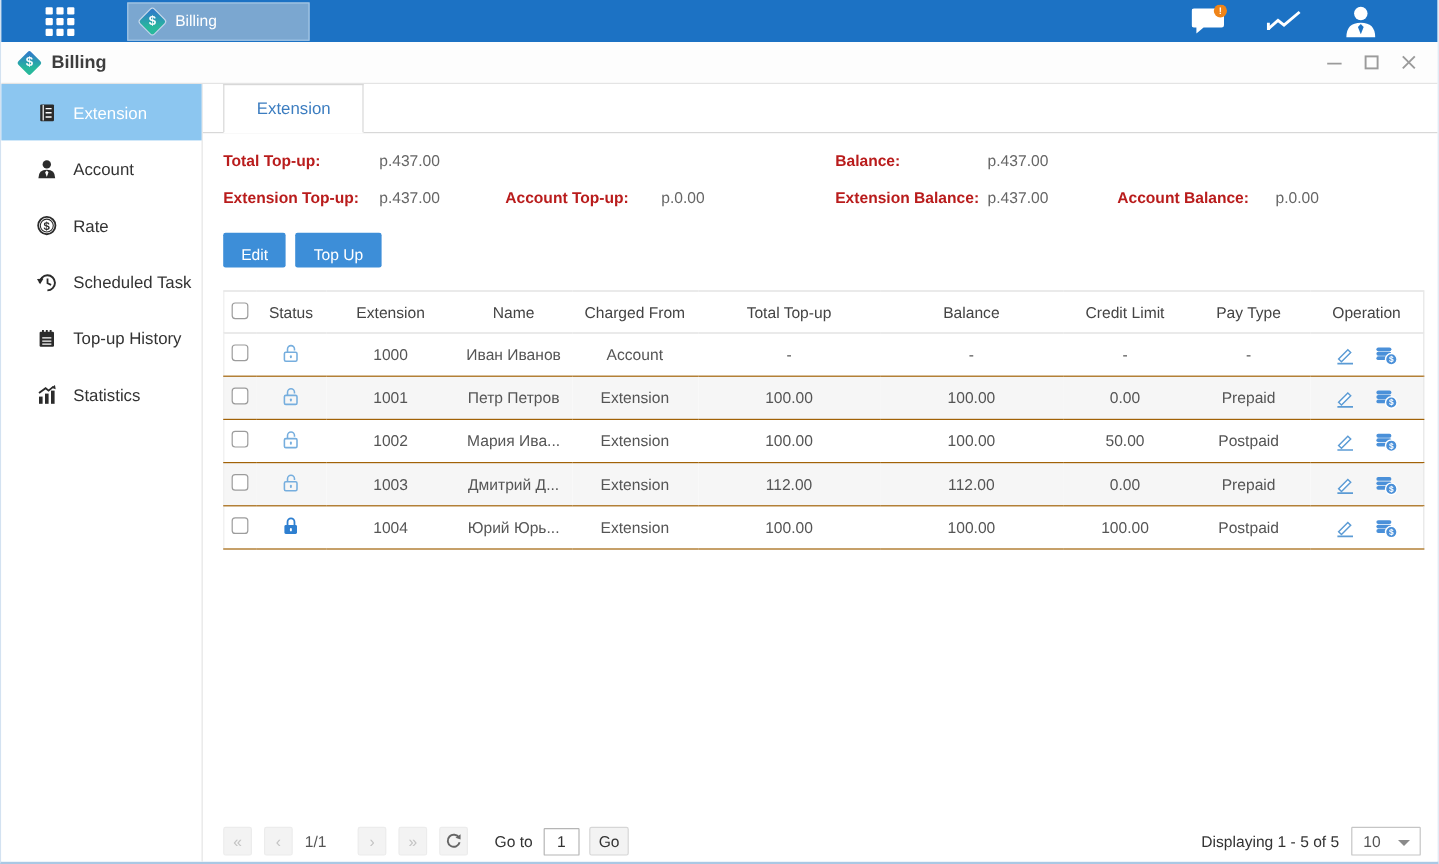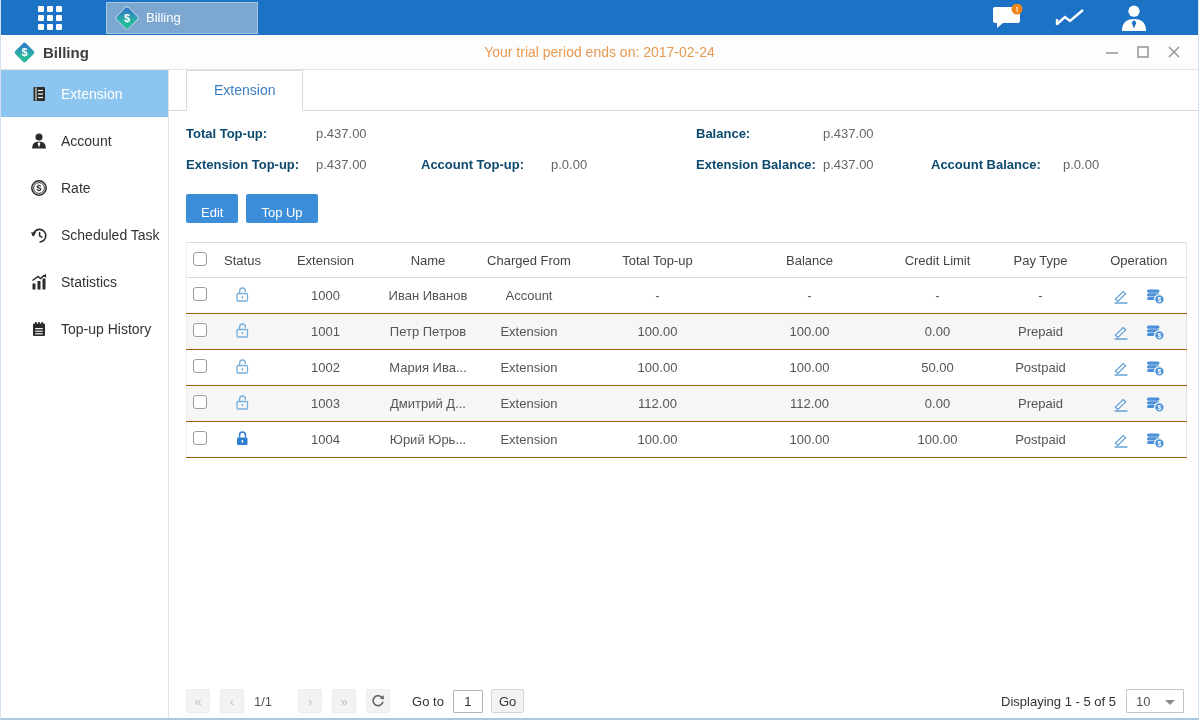--- a/index.html
+++ b/index.html
@@ -42,21 +42,21 @@
 
   
   .tabstrip { height:41px; border-bottom:1px solid #d8d8d8; padding-left:17px; display:flex; }
   .tab-active { height:41px; margin-bottom:-1px; background:#fff; border:1px solid #d8d8d8; border-bottom:1px solid #fff;
                 color:#3c7dc0; font-size:14px; line-height:39px; padding:0 27px; cursor:pointer; }
 
   
   .summary { position:absolute; top:48px; left:17px; width:1012px; font-size:13px; }
   .srow { position:relative; height:31px; }
   .srow span { position:absolute; top:8px; white-space:nowrap; }
-  .slabel { font-weight:bold; color:#0c4a6e; }
+  .slabel { font-weight:bold; color:#b91c1c; }
   .sval { color:#666; }
 
   
   .btns { position:absolute; top:124px; left:17px; display:flex; gap:8px; }
   .btn { background:#3d8ed8; color:#fff; font-size:13px; border:none; border-radius:2px;
          height:29px; padding:11px 15px; cursor:pointer; font-family:inherit; }
 
   
   table.grid { position:absolute; top:172px; left:17px; width:1000px; border-collapse:collapse; table-layout:fixed;
                font-size:13px; color:#555; border-left:1px solid #eee; border-right:1px solid #e5e5e5; }
@@ -130,21 +130,20 @@
         <svg width="30" height="28" viewBox="0 0 30 28">
           <circle cx="15" cy="7.2" r="5.6" fill="#fff"></circle>
           <path d="M3,27 Q3,15 15,15 Q27,15 27,27 Z" fill="#fff"></path>
           <path d="M15,16 l-2.4,2.6 2.4,6 2.4,-6 Z" fill="#1c72c4"></path>
         </svg>
       </span>
     </div>
   </div>
 
   <div class="titlebar">
-    <span class="trial">Your trial period ends on: 2017-02-24</span>
     <span class="diamond">
         <span class="dg">$</span>
       </span>
     <span class="win-title">Billing</span>
     <div class="win-controls">
       <span class="wc">
         <svg width="14" height="14" viewBox="0 0 14 14">
             <line x1="1" y1="8" x2="13" y2="8" stroke="#9b9b9b" stroke-width="1.6"></line>
           </svg>
       </span>
@@ -191,42 +190,42 @@
         <span>Rate</span>
       </div>
       <div class="side-item">
         <svg width="18" height="18" viewBox="0 0 18 18">
           <path d="M3.2,9.8 A6.3,6.3 0 1 1 9.5,16" fill="none" stroke="#2b2b2b" stroke-width="1.6"></path>
           <path d="M3.2,9.8 A6.3,6.3 0 0 1 5.2,5.4" fill="none" stroke="#2b2b2b" stroke-width="1.6"></path>
           <polygon points="0.8,6.6 6.2,6.2 3.4,10.8" fill="#2b2b2b"></polygon>
           <polyline points="9.6,6 9.6,10 12.6,11.4" fill="none" stroke="#2b2b2b" stroke-width="1.5"></polyline>
         </svg>
         <span>Scheduled Task</span>
-      </div>
-      <div class="side-item">
-        <svg width="18" height="18" viewBox="0 0 18 18">
-          <rect x="2.5" y="10.5" width="3" height="6" fill="#2b2b2b"></rect>
-          <rect x="7.5" y="8" width="3" height="8.5" fill="#2b2b2b"></rect>
-          <rect x="12.5" y="5.5" width="3" height="11" fill="#2b2b2b"></rect>
-          <polyline points="2.5,7.5 8,3.5 10.5,5.5 14.5,2.2" fill="none" stroke="#2b2b2b" stroke-width="1.5"></polyline>
-          <polygon points="15.8,0.8 16.4,4.4 12.8,3.2" fill="#2b2b2b"></polygon>
-        </svg>
-        <span>Statistics</span>
       </div>
       <div class="side-item">
         <svg width="18" height="18" viewBox="0 0 18 18">
           <rect x="3" y="3.5" width="12" height="12.5" rx="1" fill="#2b2b2b"></rect>
           <line x1="5.8" y1="2" x2="5.8" y2="5.5" stroke="#2b2b2b" stroke-width="1.6"></line>
           <line x1="9" y1="2" x2="9" y2="5.5" stroke="#2b2b2b" stroke-width="1.6"></line>
           <line x1="12.2" y1="2" x2="12.2" y2="5.5" stroke="#2b2b2b" stroke-width="1.6"></line>
           <line x1="5.2" y1="8.6" x2="12.8" y2="8.6" stroke="#fff" stroke-width="1.1"></line>
           <line x1="5.2" y1="11.2" x2="12.8" y2="11.2" stroke="#fff" stroke-width="1.1"></line>
           <line x1="5.2" y1="13.8" x2="12.8" y2="13.8" stroke="#fff" stroke-width="1.1"></line>
         </svg>
         <span>Top-up History</span>
+      </div>
+      <div class="side-item">
+        <svg width="18" height="18" viewBox="0 0 18 18">
+          <rect x="2.5" y="10.5" width="3" height="6" fill="#2b2b2b"></rect>
+          <rect x="7.5" y="8" width="3" height="8.5" fill="#2b2b2b"></rect>
+          <rect x="12.5" y="5.5" width="3" height="11" fill="#2b2b2b"></rect>
+          <polyline points="2.5,7.5 8,3.5 10.5,5.5 14.5,2.2" fill="none" stroke="#2b2b2b" stroke-width="1.5"></polyline>
+          <polygon points="15.8,0.8 16.4,4.4 12.8,3.2" fill="#2b2b2b"></polygon>
+        </svg>
+        <span>Statistics</span>
       </div>
     </div>
 
     <div class="content">
 
       <div class="tabstrip">
         <div class="tab-active">Extension</div>
       </div>
 
       <div class="summary">

